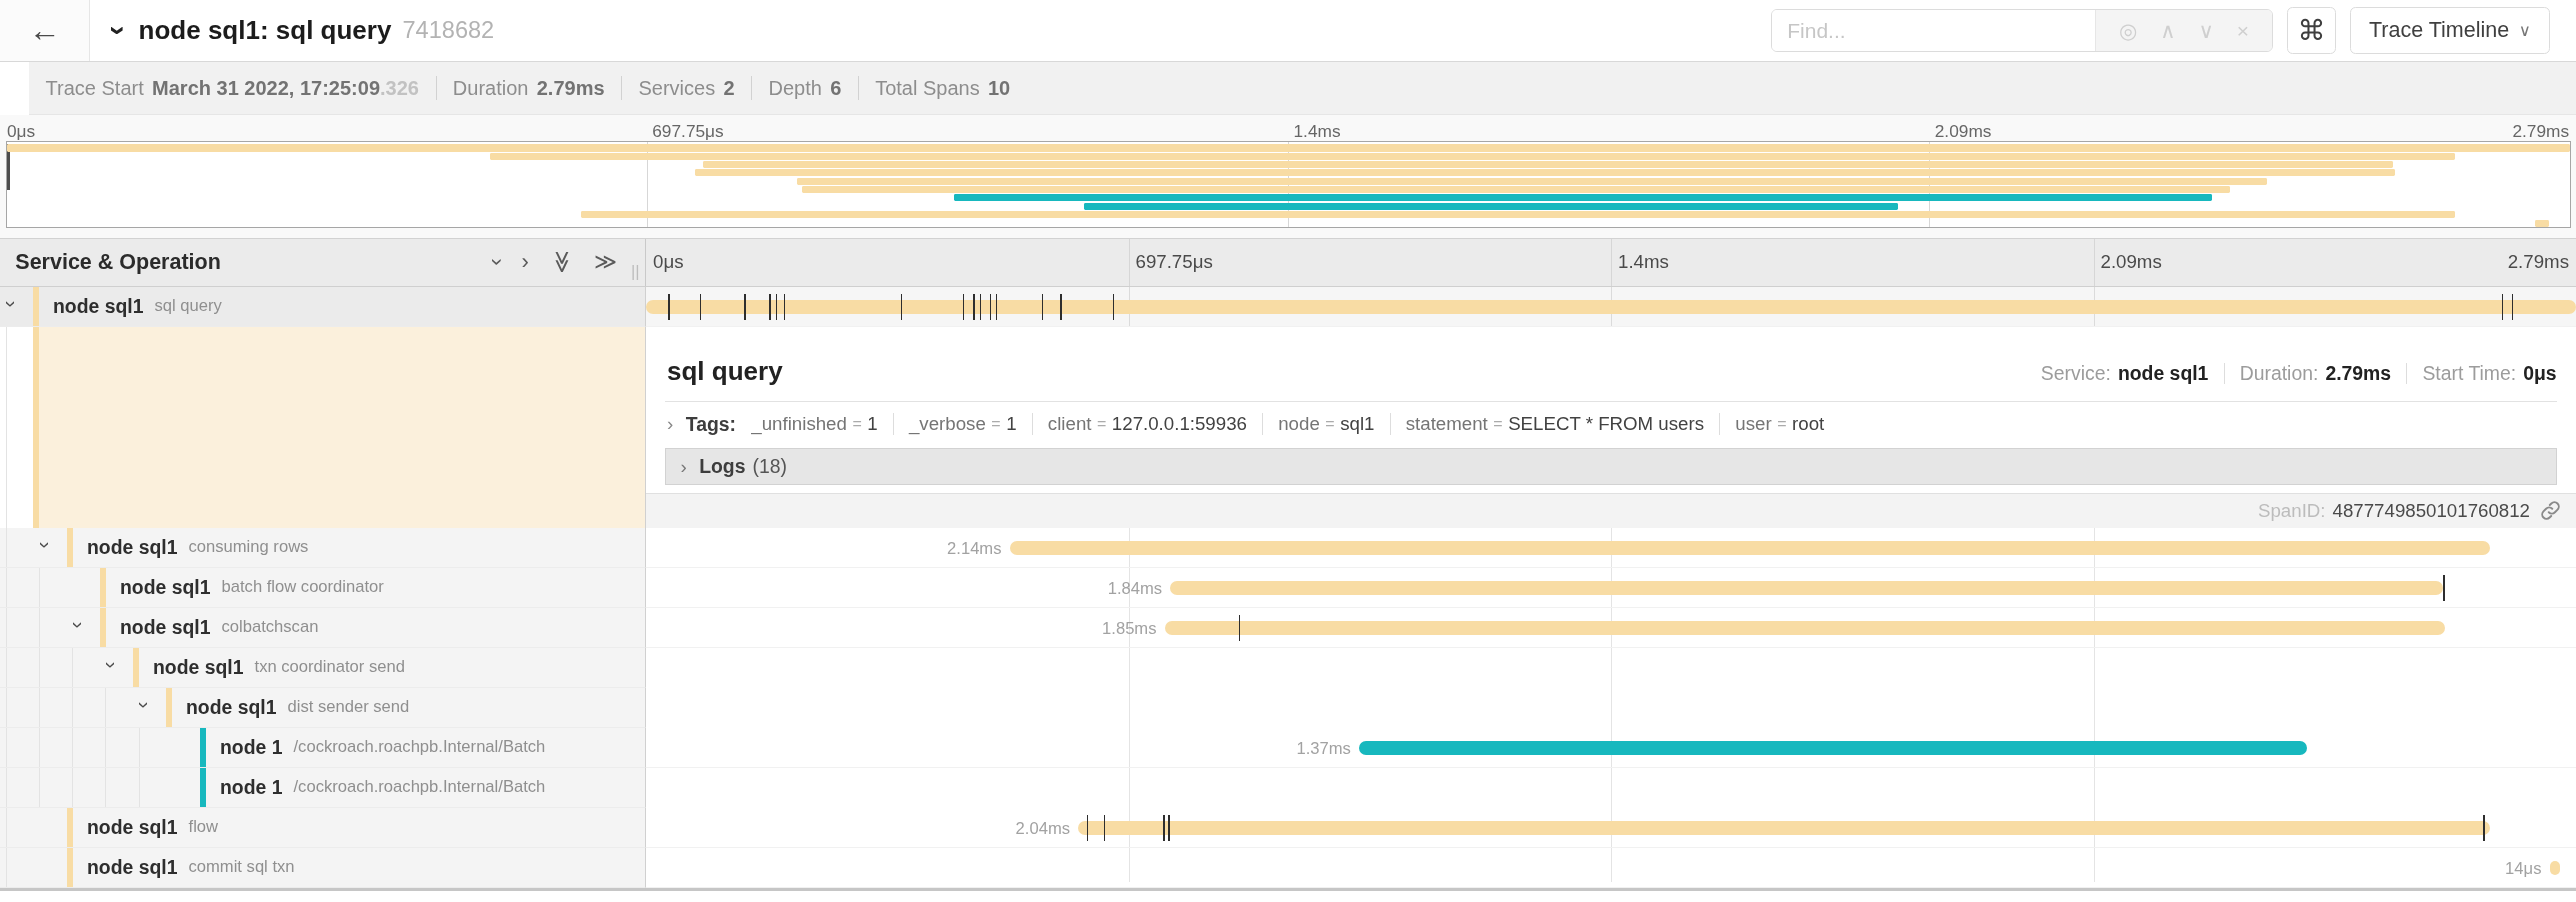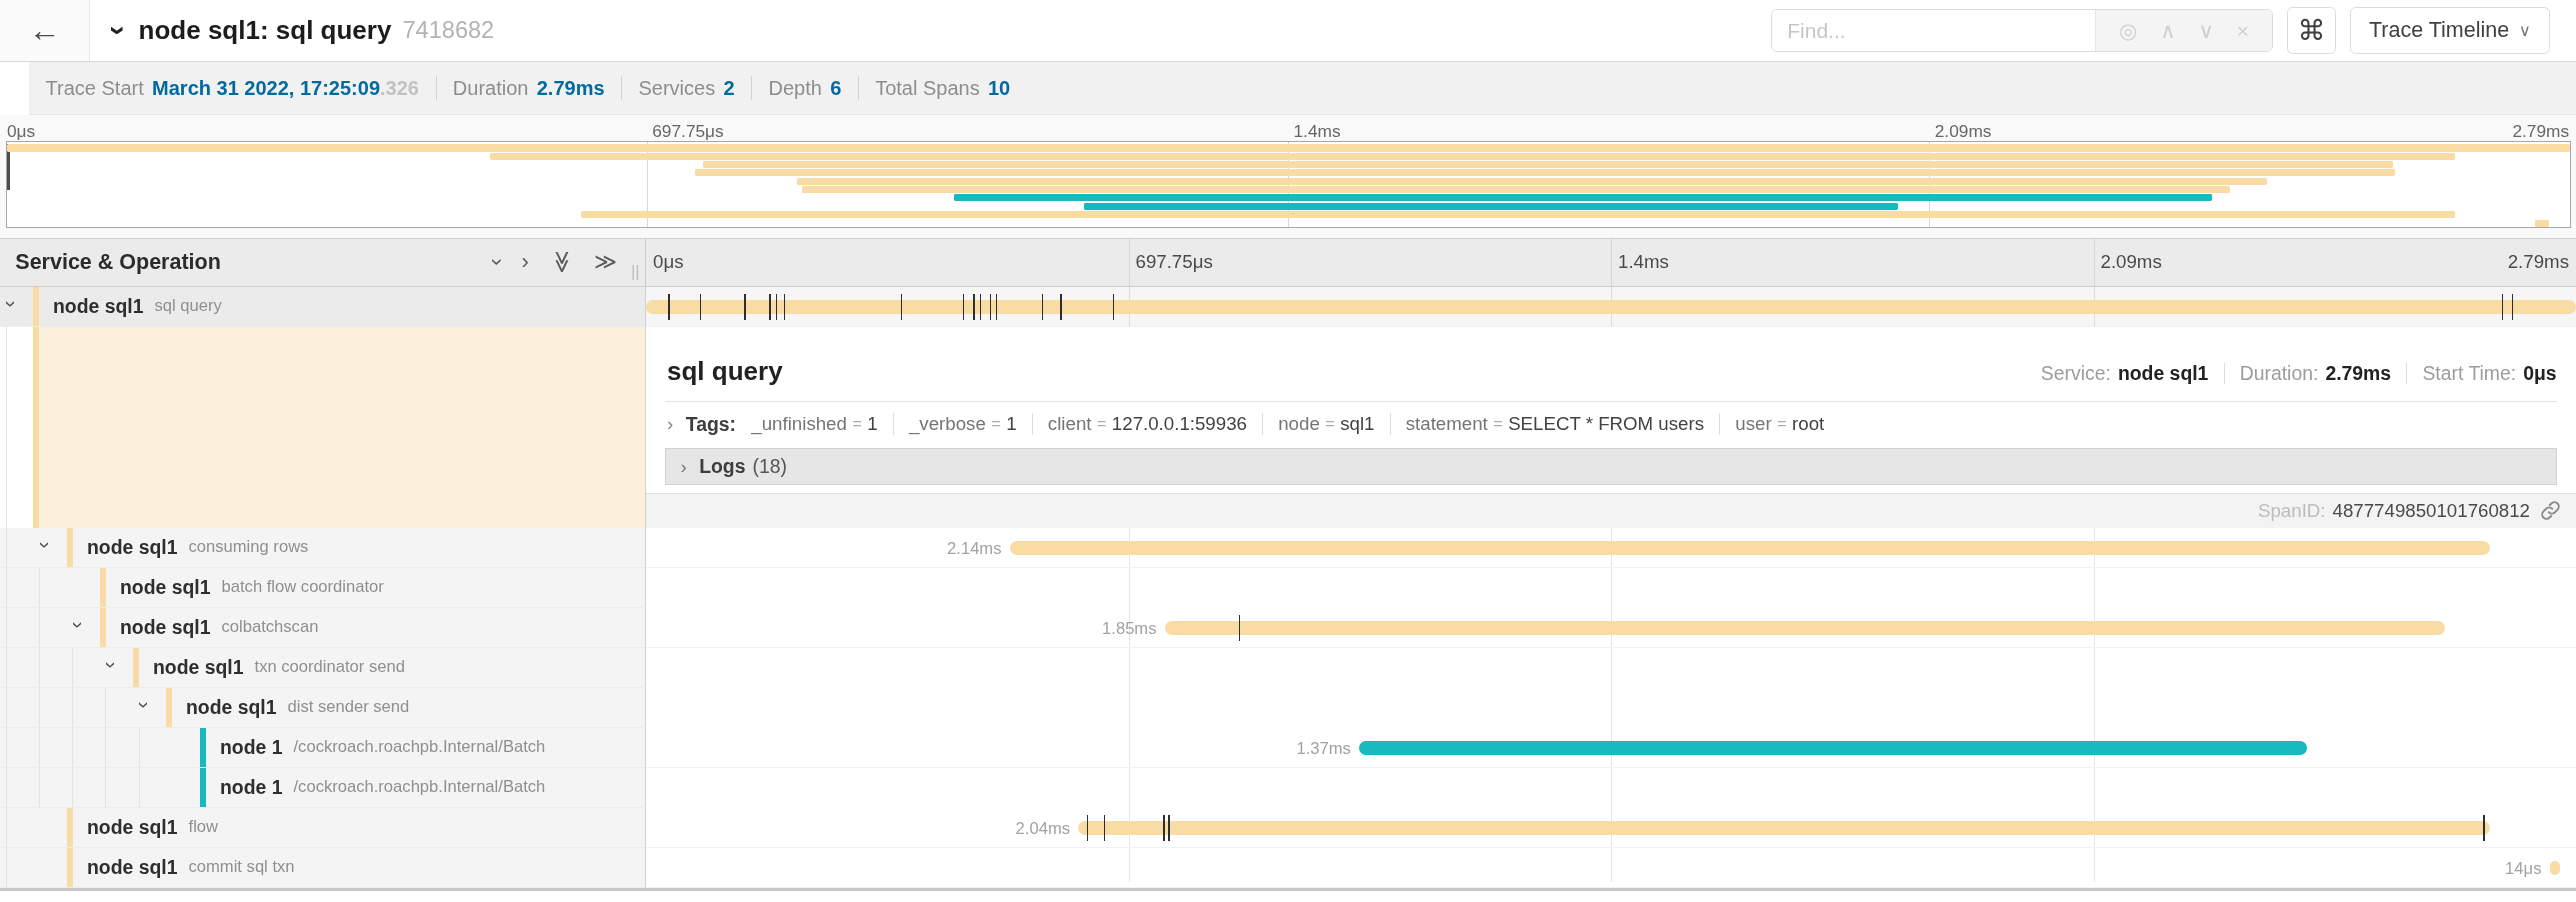--- a/index.html
+++ b/index.html
@@ -29,21 +29,21 @@
             background:#fff; cursor:pointer; }
   .view-btn { height:47px; border:0.7px solid #dcdcdc; border-radius:5.5px; margin:0 26px 0 14px;
               display:flex; align-items:center; padding:0 18px; font-size:21.5px; color:#404040;
               background:#fff; cursor:pointer; }
   .view-btn .caret { font-size:16.6px; color:#777; margin-left:9.7px; }
 
   
   .statsbar { height:53px; background:#f1f1f1; border-bottom:0.7px solid #e6e6e6; display:flex;
               align-items:center; padding-left:16.6px; font-size:20px;margin-left:29px; }
   .stat-label { color:#8d8d8d; margin-right:8.3px; }
-  .stat-value { color:#0369a1; font-weight:bold; }
+  .stat-value { color:#737373; font-weight:bold; }
   .stat-suffix { color:#c2c2c2; font-weight:bold; }
   .stat-divider { width:0.7px; height:23.6px; background:#d2d2d2; margin:0 16.6px; }
 
   
   .mini-section { background:#f9f9f9; padding:4.2px 5.5px 9.7px 5.5px; }
   .mini-axis { position:relative; height:22px; font-size:17.3px; color:#666; }
   .mini-axis span { position:absolute; top:1.4px; }
   .mini-canvas { position:relative; height:87px; background:#fff; border:1.4px solid #a6a6a6; }
   .mini-grid { position:absolute; top:0; bottom:0; width:0.7px; background:#d7d7d7; }
   .mini-bar { position:absolute; border-radius:1.4px; }
@@ -336,20 +336,25 @@
       </div>
     </div>
     <div class="span-row">
       <div class="sr-left">
         <span class="guide" style="left: 5.5px;"></span>
         <span class="guide" style="left: 39px;"></span>
         <span class="color-bar" style="left: 100px; background: rgb(248, 220, 164);"></span>
         <span class="svc-name" style="margin-left: 120px;">node sql1</span>
         <span class="op-name">batch flow coordinator</span>
       </div>
+      <div class="sr-right">
+        <span class="tl-label" style="left: 27.17%;">1.84ms</span>
+        <span class="tl-bar" style="left: 27.17%; width: 65.95%; background: rgb(248, 220, 164);"></span>
+        <span class="tl-tick" style="left: 93.12%;"></span>
+      </div>
     </div>
     <div class="span-row">
       <div class="sr-left">
         <span class="guide" style="left: 5.5px;"></span>
         <span class="guide" style="left: 39px;"></span>
         <span class="row-chevron rot90" style="left: 75px;">›</span>
         <span class="color-bar" style="left: 100px; background: rgb(248, 220, 164);"></span>
         <span class="svc-name" style="margin-left: 120px;">node sql1</span>
         <span class="op-name">colbatchscan</span>
       </div>

